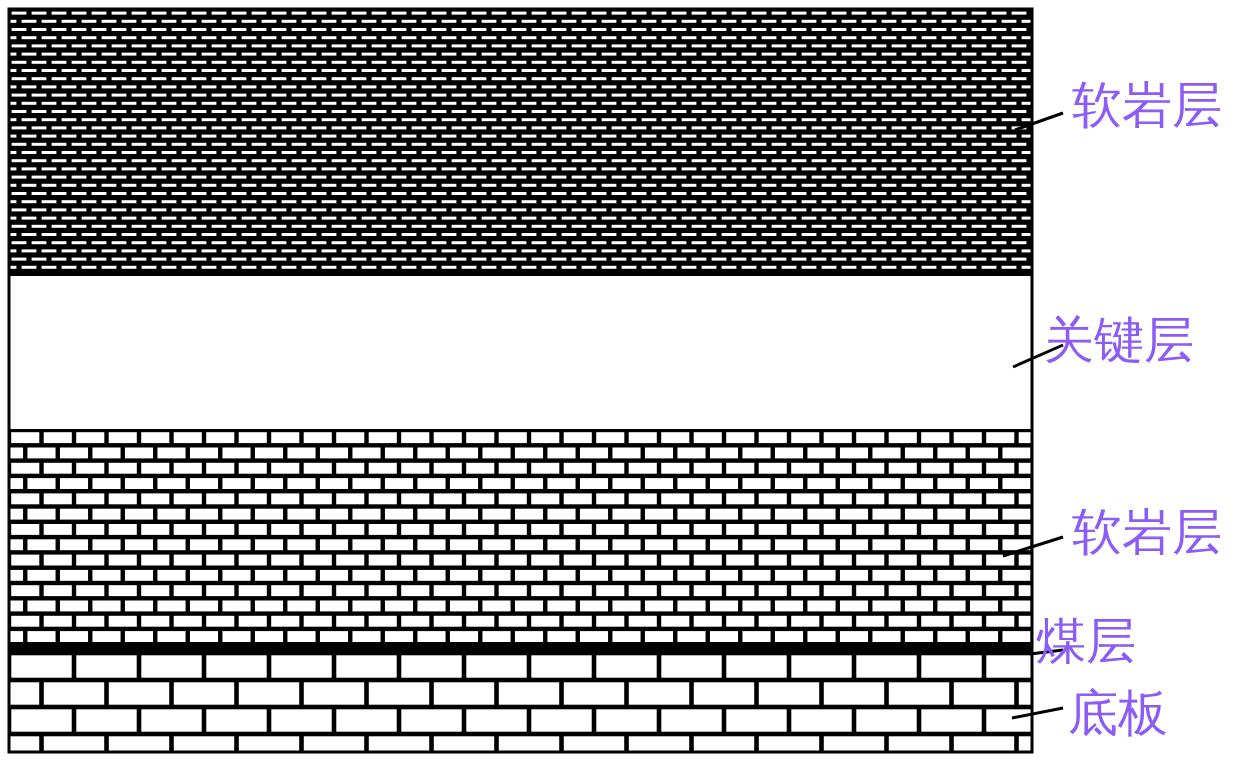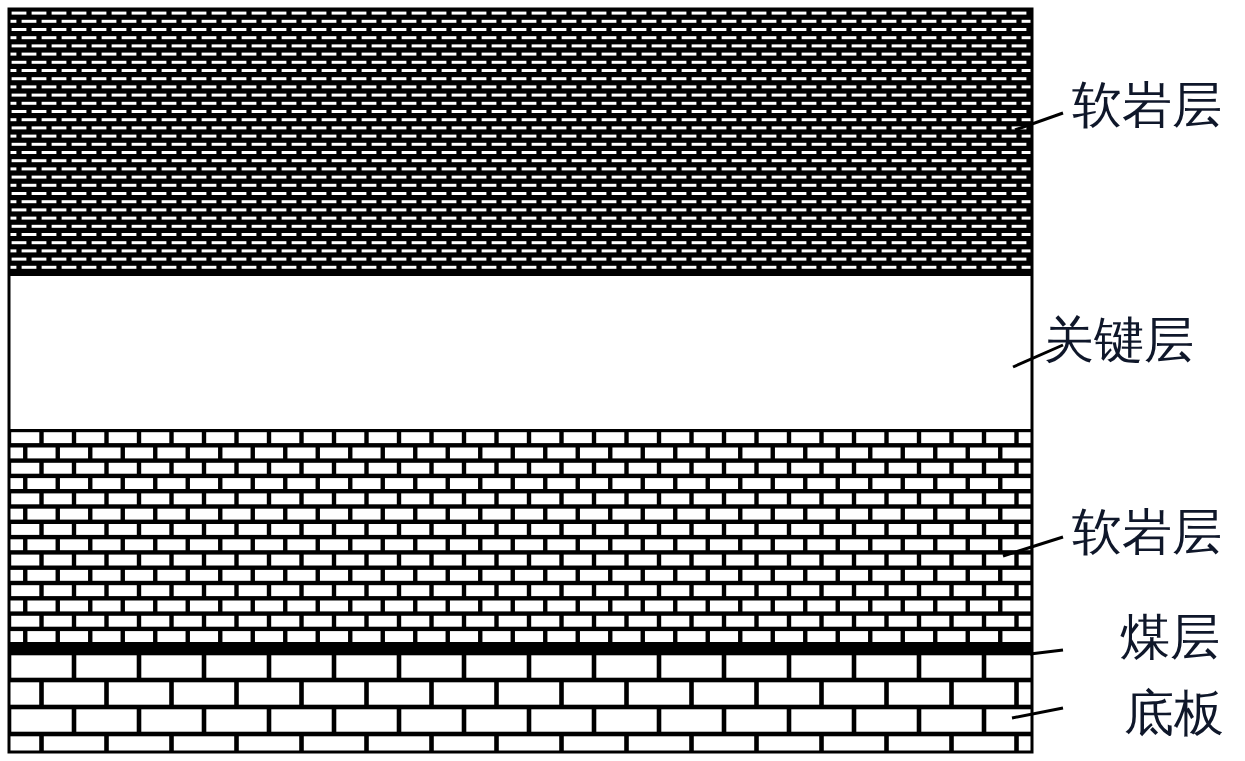--- a/index.html
+++ b/index.html
@@ -1,18 +1,18 @@
 <!DOCTYPE html>
 <html><head>
 <meta charset="utf-8">
 <style>
   html, body { margin: 0; padding: 0; background: #ffffff; }
   body { width: 1245px; height: 761px; position: relative; overflow: hidden; font-family: "DejaVu Serif", "Liberation Serif", serif; }
   #diagram { position: absolute; left: 0; top: 0; width: 1245px; height: 761px; }
-  .label { position: absolute; font-size: 50px; color: #0f172a; line-height: 1; white-space: nowrap; font-family: "DejaVu Serif", "Liberation Serif", serif; }
+  .label { position: absolute; font-size: 50px; color: #8b5cf6; line-height: 1; white-space: nowrap; font-family: "DejaVu Serif", "Liberation Serif", serif; }
 </style>
 </head>
 <body>
 
 <svg id="diagram" width="1245" height="761" viewBox="0 0 1245 761" xmlns="http://www.w3.org/2000/svg">
   <defs>
     <clipPath id="clip-upper">
         <rect id="cp-upper" x="9" y="9" width="1023" height="266"></rect>
       </clipPath>
     <clipPath id="clip-lower">
@@ -2303,14 +2303,14 @@
       <line x1="1013" y1="367" x2="1063" y2="345" stroke="#000" stroke-width="3"></line>
       <line x1="1003" y1="556" x2="1063" y2="537" stroke="#000" stroke-width="3"></line>
       <line x1="1030" y1="654" x2="1063" y2="650" stroke="#000" stroke-width="3"></line>
       <line x1="1012" y1="718" x2="1063" y2="708" stroke="#000" stroke-width="3"></line>
     </g>
 </svg>
 
 <div class="label" style="left:1072px; top:80px;">软岩层</div>
 <div class="label" style="left:1044px; top:315px;">关键层</div>
 <div class="label" style="left:1072px; top:507px;">软岩层</div>
-<div class="label" style="left:1120px; top:616px;font-family:Liberation Mono, monospace;">煤层</div>
-<div class="label" style="left:1124px; top:688px;">底板</div>
+<div class="label" style="left:1036px; top:616px;">煤层</div>
+<div class="label" style="left:1068px; top:688px;">底板</div>
 
 </body></html>

